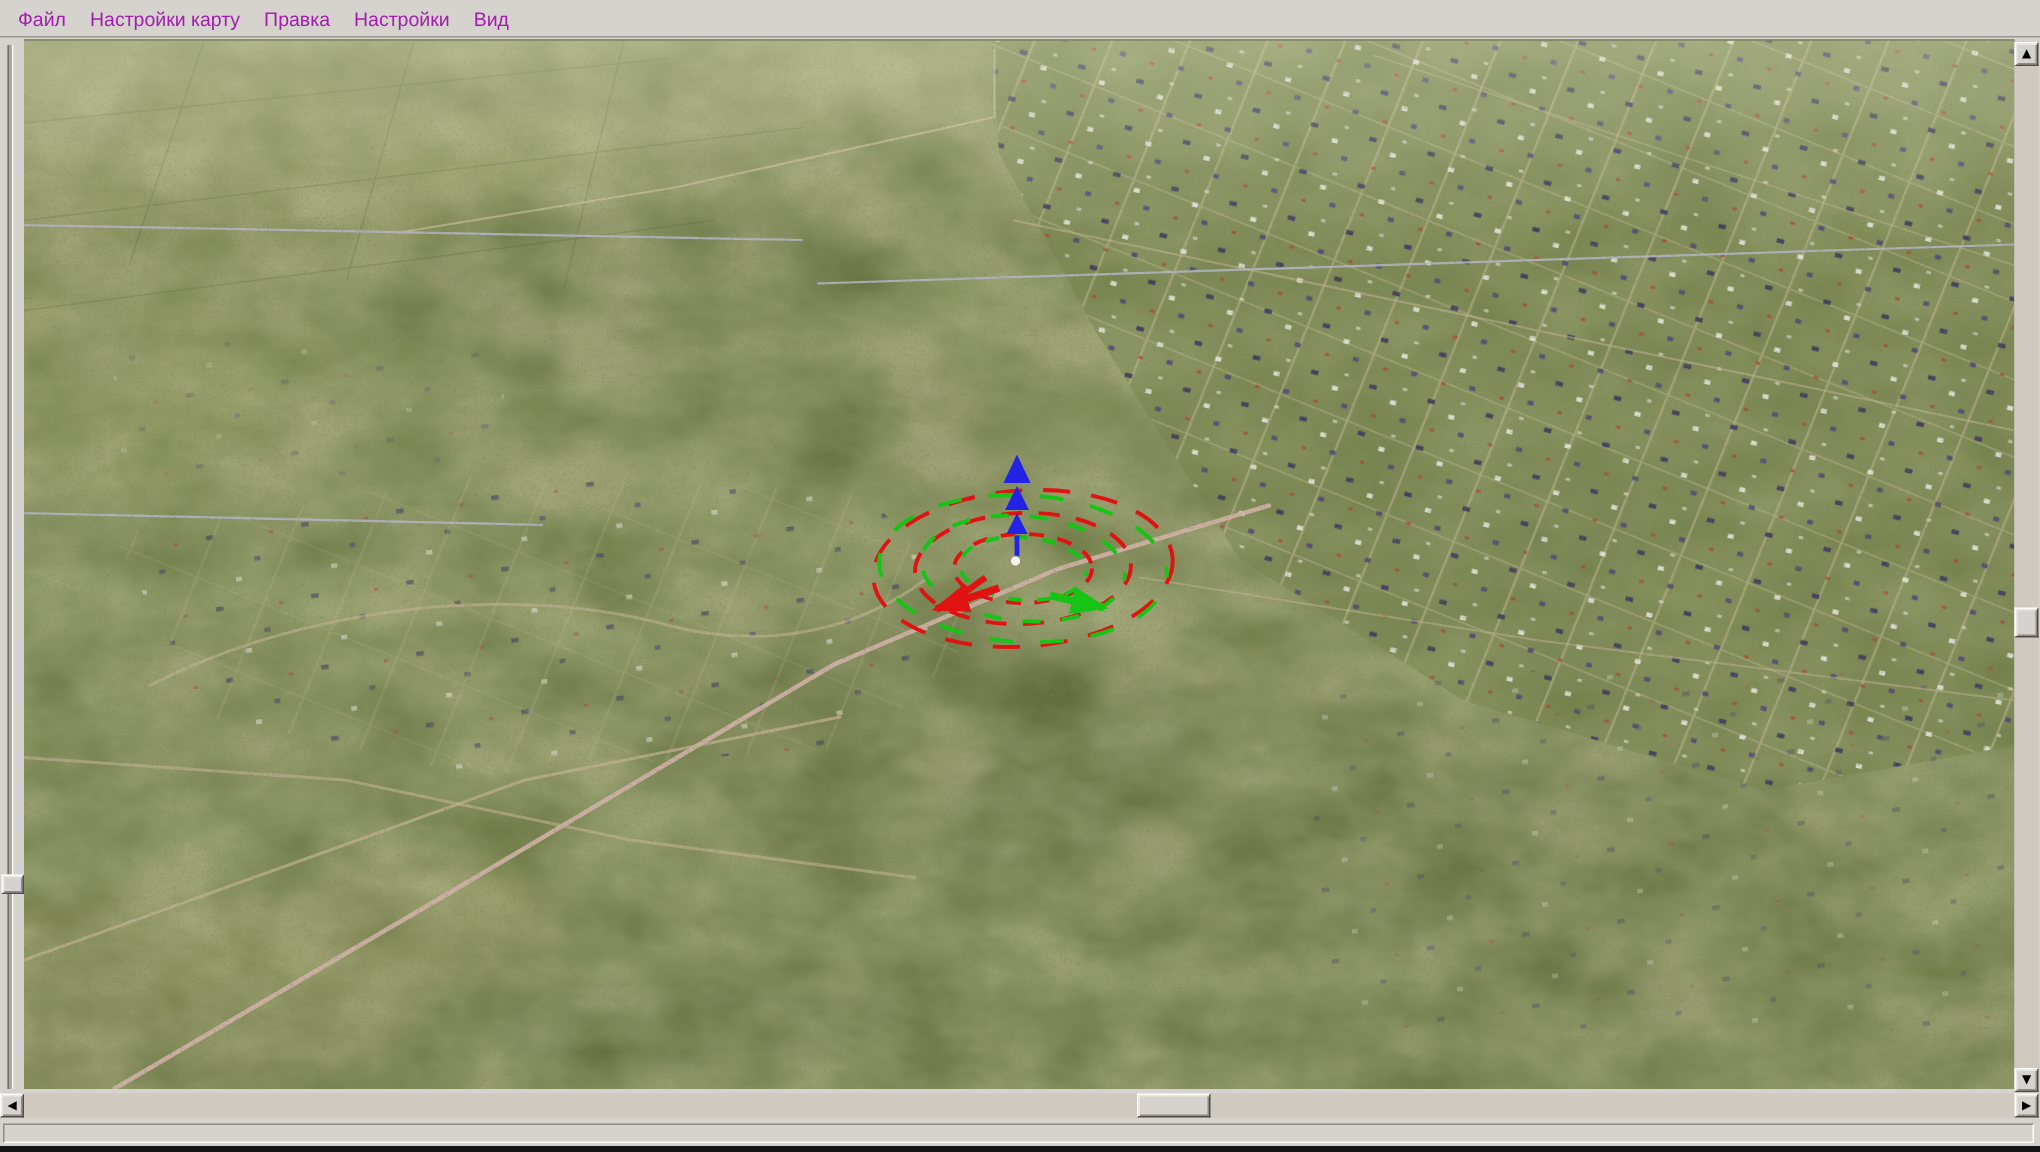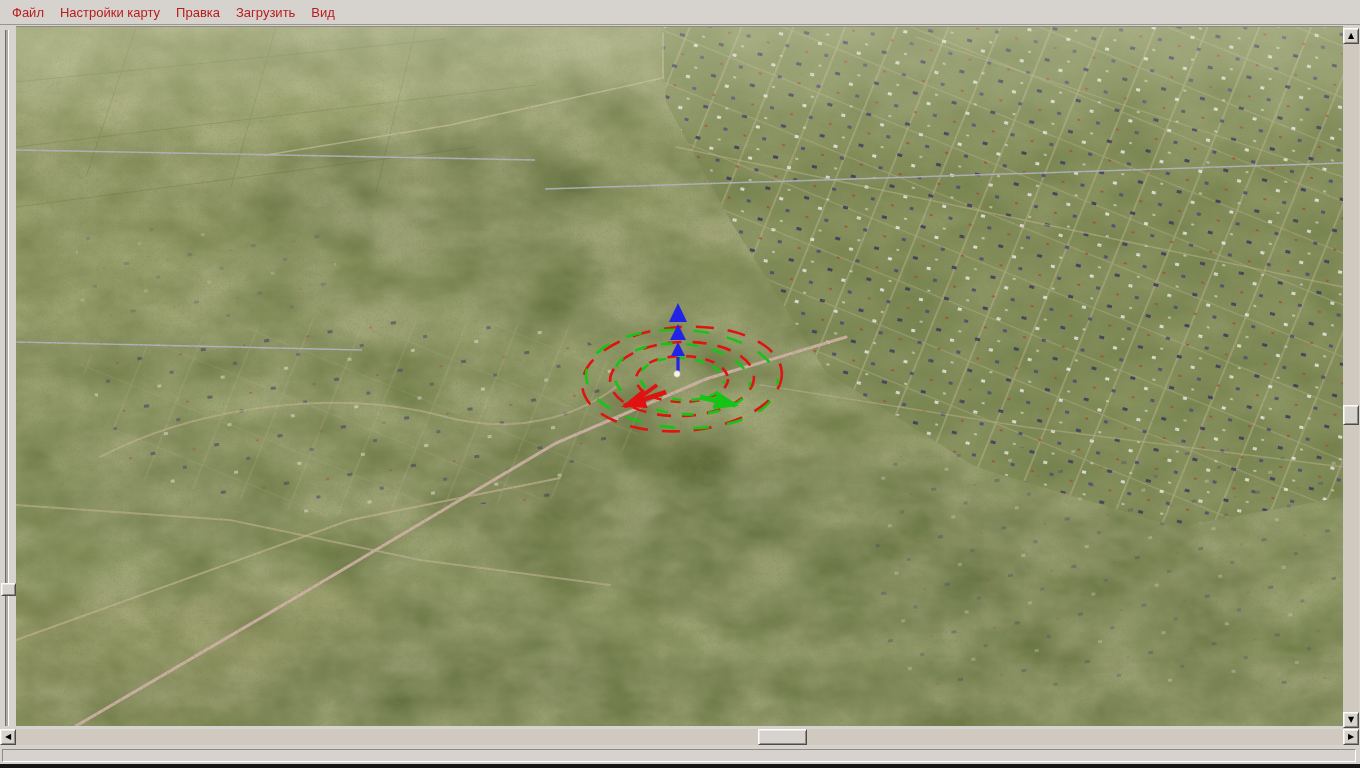--- a/index.html
+++ b/index.html
@@ -2,21 +2,21 @@
 <html><head>
 <meta charset="utf-8">
 <style>
   html,body{margin:0;padding:0;width:1360px;height:768px;overflow:hidden;
     background:#d6d3ce;font-family:"Liberation Sans",sans-serif;}
   .app{position:relative;width:1360px;height:768px;}
   
   .menu-bar{position:absolute;left:0;top:0;width:1360px;height:25px;
     background:#d6d3ce;border-bottom:1px solid #9a968e;
     display:flex;align-items:center;padding-left:4px;box-sizing:border-box;
-    font-size:13px;color:#b91c1c;}
+    font-size:13px;color:#a21caf;}
   .menu-item{padding:3px 8px;white-space:nowrap;cursor:default;}
   
   .client{position:absolute;left:0;top:26px;width:1360px;height:742px;background:#d6d3ce;}
   
   .zoom-slider{position:absolute;left:0;top:2px;width:16px;height:700px;}
   .slider-groove{position:absolute;left:5px;top:2px;bottom:2px;width:2px;
     background:#aca89f;border-left:1px solid #716d66;border-right:1px solid #fdfcfa;}
   .slider-thumb{position:absolute;left:1px;top:555px;width:13px;height:11px;
     background:#d6d3ce;border:1px solid;border-color:#fdfcfa #4f4b46 #4f4b46 #fdfcfa;
     box-shadow:inset 1px 1px 0 #e9e7e2, inset -1px -1px 0 #8f8a83;}
@@ -50,21 +50,21 @@
 </style>
 </head>
 <body>
 
 <div class="app">
 
   <div class="menu-bar">
     <span class="menu-item">Файл</span>
     <span class="menu-item">Настройки карту</span>
     <span class="menu-item">Правка</span>
-    <span class="menu-item">Загрузить</span>
+    <span class="menu-item">Настройки</span>
     <span class="menu-item">Вид</span>
   </div>
 
   <div class="client">
 
     <div class="zoom-slider">
       <div class="slider-groove"></div>
       <div class="slider-thumb"></div>
     </div>
 

